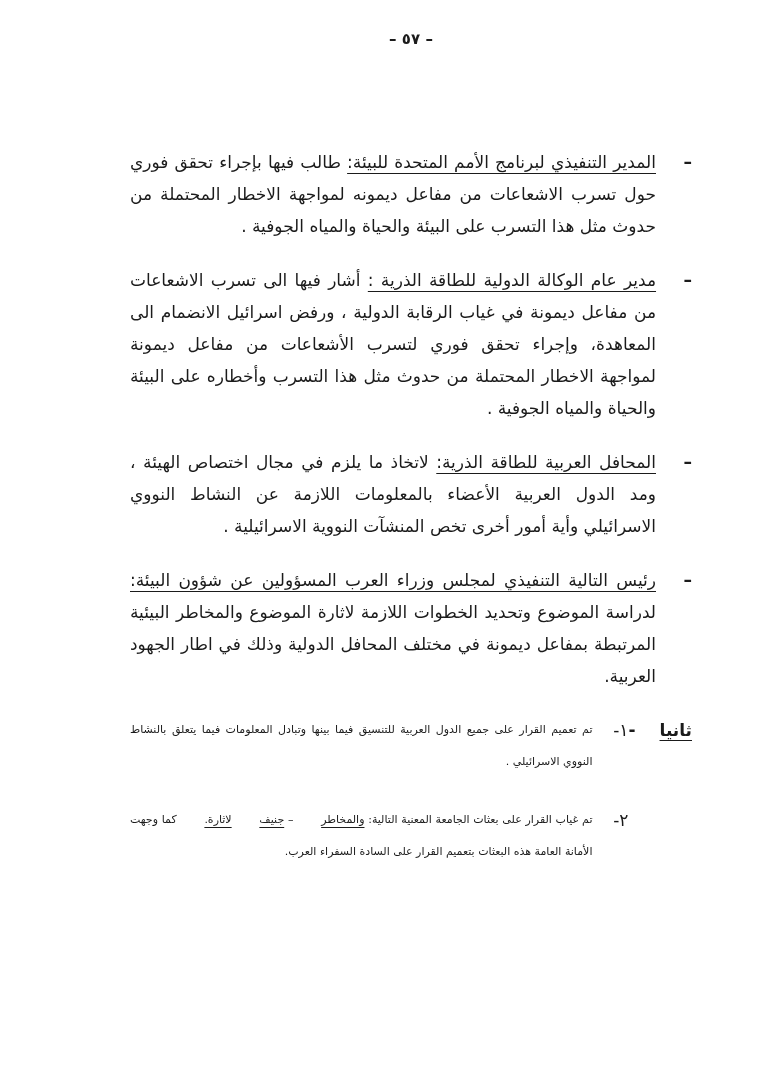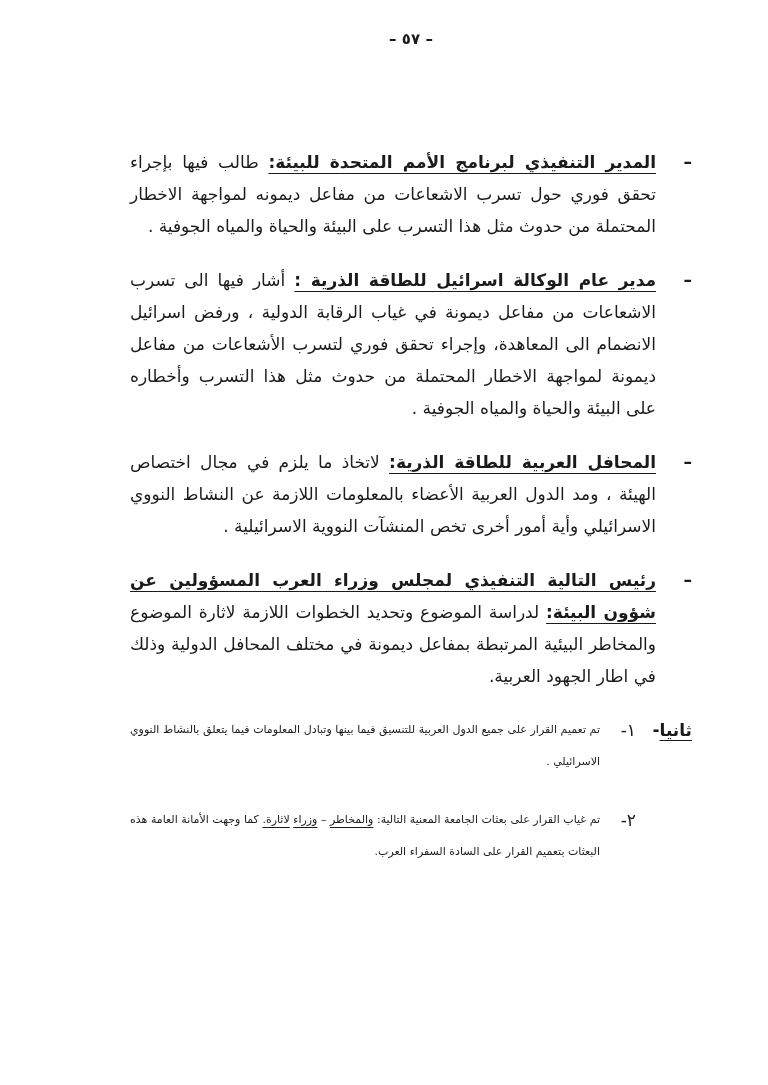--- a/index.html
+++ b/index.html
@@ -31,28 +31,29 @@
     flex: 0 0 36px;
     font-size: 17px; line-height: 32px;
     font-weight: bold;
   }
   .btext {
     flex: 1;
     font-size: 17px; line-height: 32px;
     text-align: justify;
   }
   .hdr {
-    font-weight: bold;
+    font-weight: normal;
     text-decoration: underline;
     text-underline-offset: 5px;
     text-decoration-thickness: 1.4px;
   }
   .u {
     text-decoration: underline;
     text-underline-offset: 4px;
+    margin-left: 24px;
   }
 
   .sec { display: flex; margin-top: 4px; }
   .marker {
     flex: 0 0 56px;
     font-size: 17px; line-height: 32px;
     font-weight: bold;
   }
   .items { flex: 1; }
   .item { display: flex; margin-bottom: 26px; }
@@ -79,21 +80,21 @@
       <span class="dash">–</span>
       <div class="btext">
         <span class="hdr">المدير التنفيذي لبرنامج الأمم المتحدة للبيئة:</span>
         <span>طالب فيها بإجراء تحقق فوري حول تسرب الاشعاعات من مفاعل ديمونه لمواجهة الاخطار المحتملة من حدوث مثل هذا التسرب على البيئة والحياة والمياه الجوفية .</span>
       </div>
     </div>
 
     <div class="bullet">
       <span class="dash">–</span>
       <div class="btext">
-        <span class="hdr">مدير عام الوكالة اسرائيل للطاقة الذرية :</span>
+        <span class="hdr">مدير عام الوكالة الدولية للطاقة الذرية :</span>
         <span>أشار فيها الى تسرب الاشعاعات من مفاعل ديمونة في غياب الرقابة الدولية ، ورفض اسرائيل الانضمام الى المعاهدة، وإجراء تحقق فوري لتسرب الأشعاعات من مفاعل ديمونة لمواجهة الاخطار المحتملة من حدوث مثل هذا التسرب وأخطاره على البيئة والحياة والمياه الجوفية .</span>
       </div>
     </div>
 
     <div class="bullet">
       <span class="dash">–</span>
       <div class="btext">
         <span class="hdr">المحافل العربية للطاقة الذرية:</span>
         <span>لاتخاذ ما يلزم في مجال اختصاص الهيئة ، ومد الدول العربية الأعضاء بالمعلومات اللازمة عن النشاط النووي الاسرائيلي وأية أمور أخرى تخص المنشآت النووية الاسرائيلية .</span>
       </div>
@@ -111,20 +112,20 @@
       <span class="marker"><span class="u">ثانيا</span><span>-</span></span>
       <div class="items">
 
         <div class="item">
           <span class="num">١-</span>
           <div class="itext">تم تعميم القرار على جميع الدول العربية للتنسيق فيما بينها وتبادل المعلومات فيما يتعلق بالنشاط النووي الاسرائيلي .</div>
         </div>
 
         <div class="item">
           <span class="num">٢-</span>
-          <div class="itext"><span>تم غياب القرار على بعثات الجامعة المعنية التالية: </span><span class="u">والمخاطر</span><span> – </span><span class="u">وزراء</span><span> </span><span class="u">لاثارة.</span><span> كما وجهت الأمانة العامة هذه البعثات بتعميم القرار على السادة السفراء العرب.</span></div>
+          <div class="itext"><span>تم غياب القرار على بعثات الجامعة المعنية التالية: </span><span class="u">والمخاطر</span><span> – </span><span class="u">جنيف</span><span> </span><span class="u">لاثارة.</span><span> كما وجهت الأمانة العامة هذه البعثات بتعميم القرار على السادة السفراء العرب.</span></div>
         </div>
 
       </div>
     </div>
 
   </div>
 </div>
 
 </body></html>

